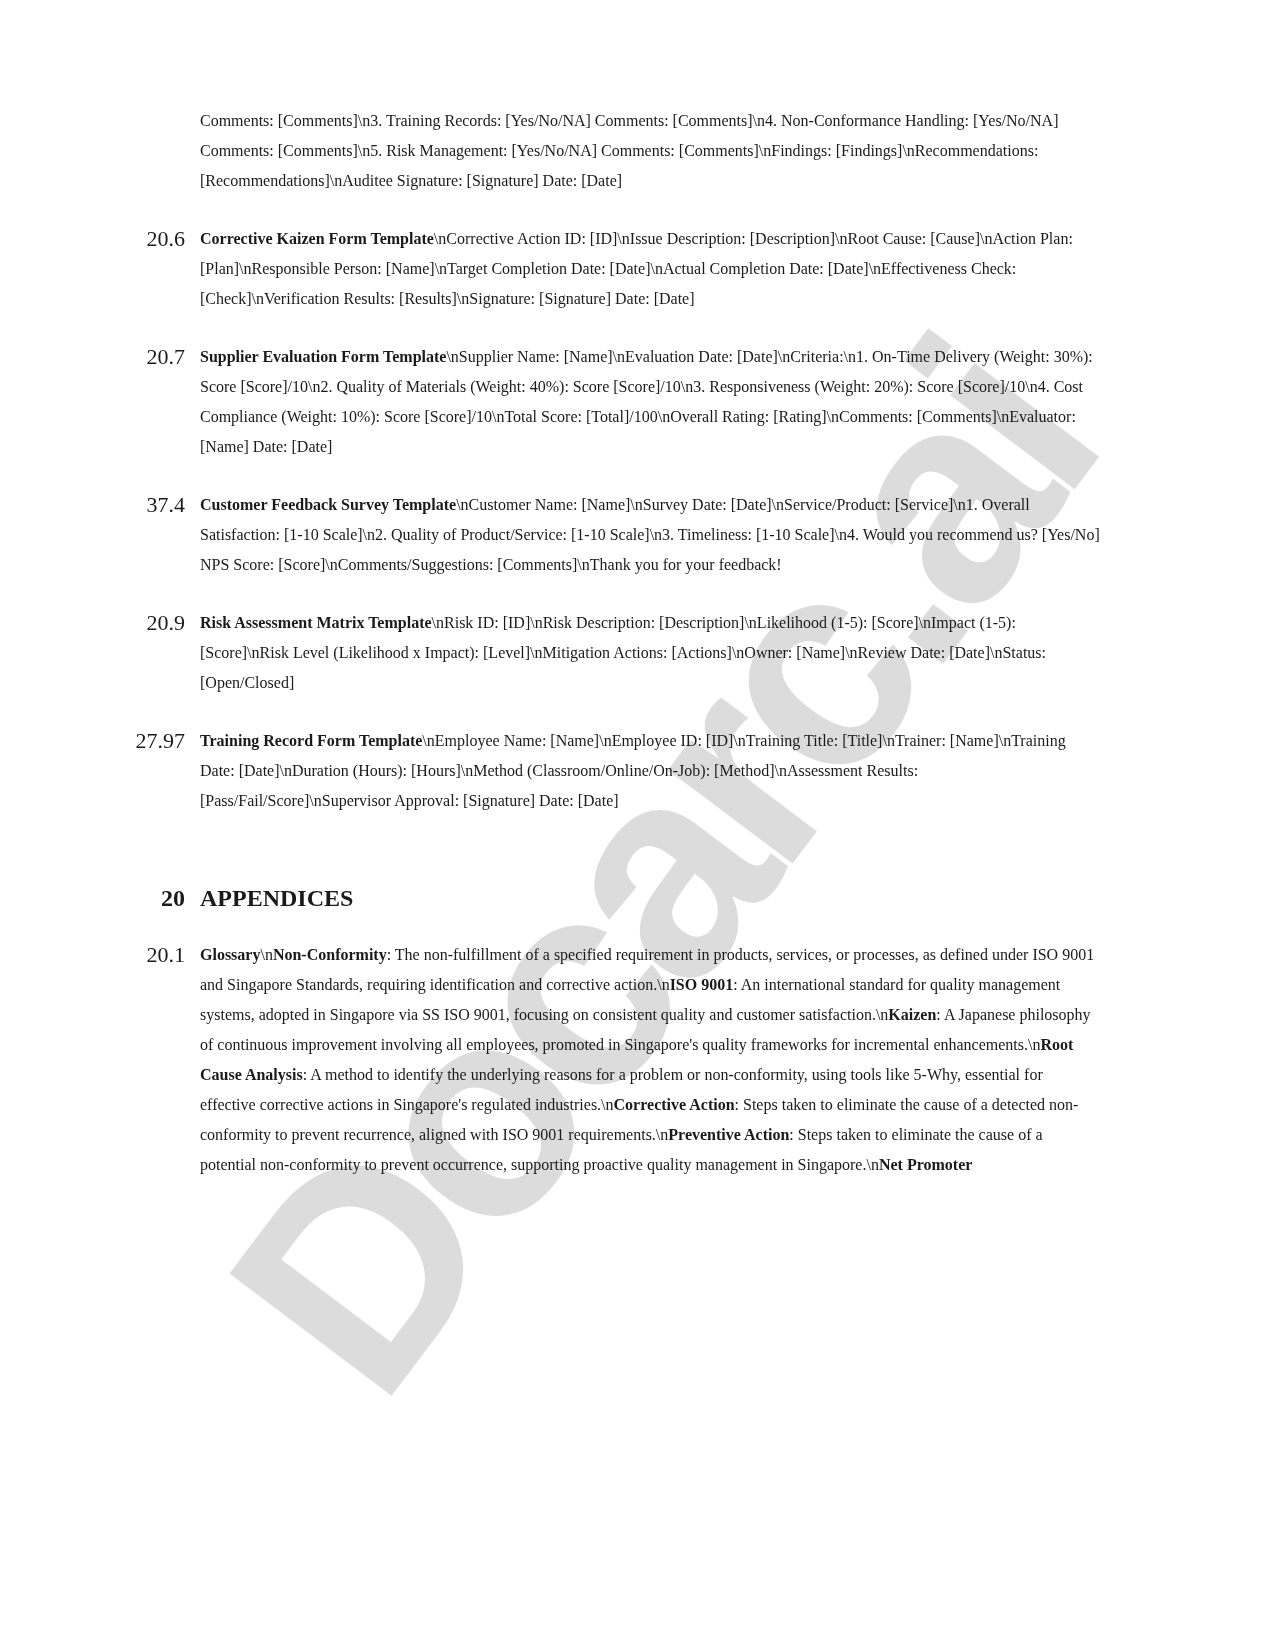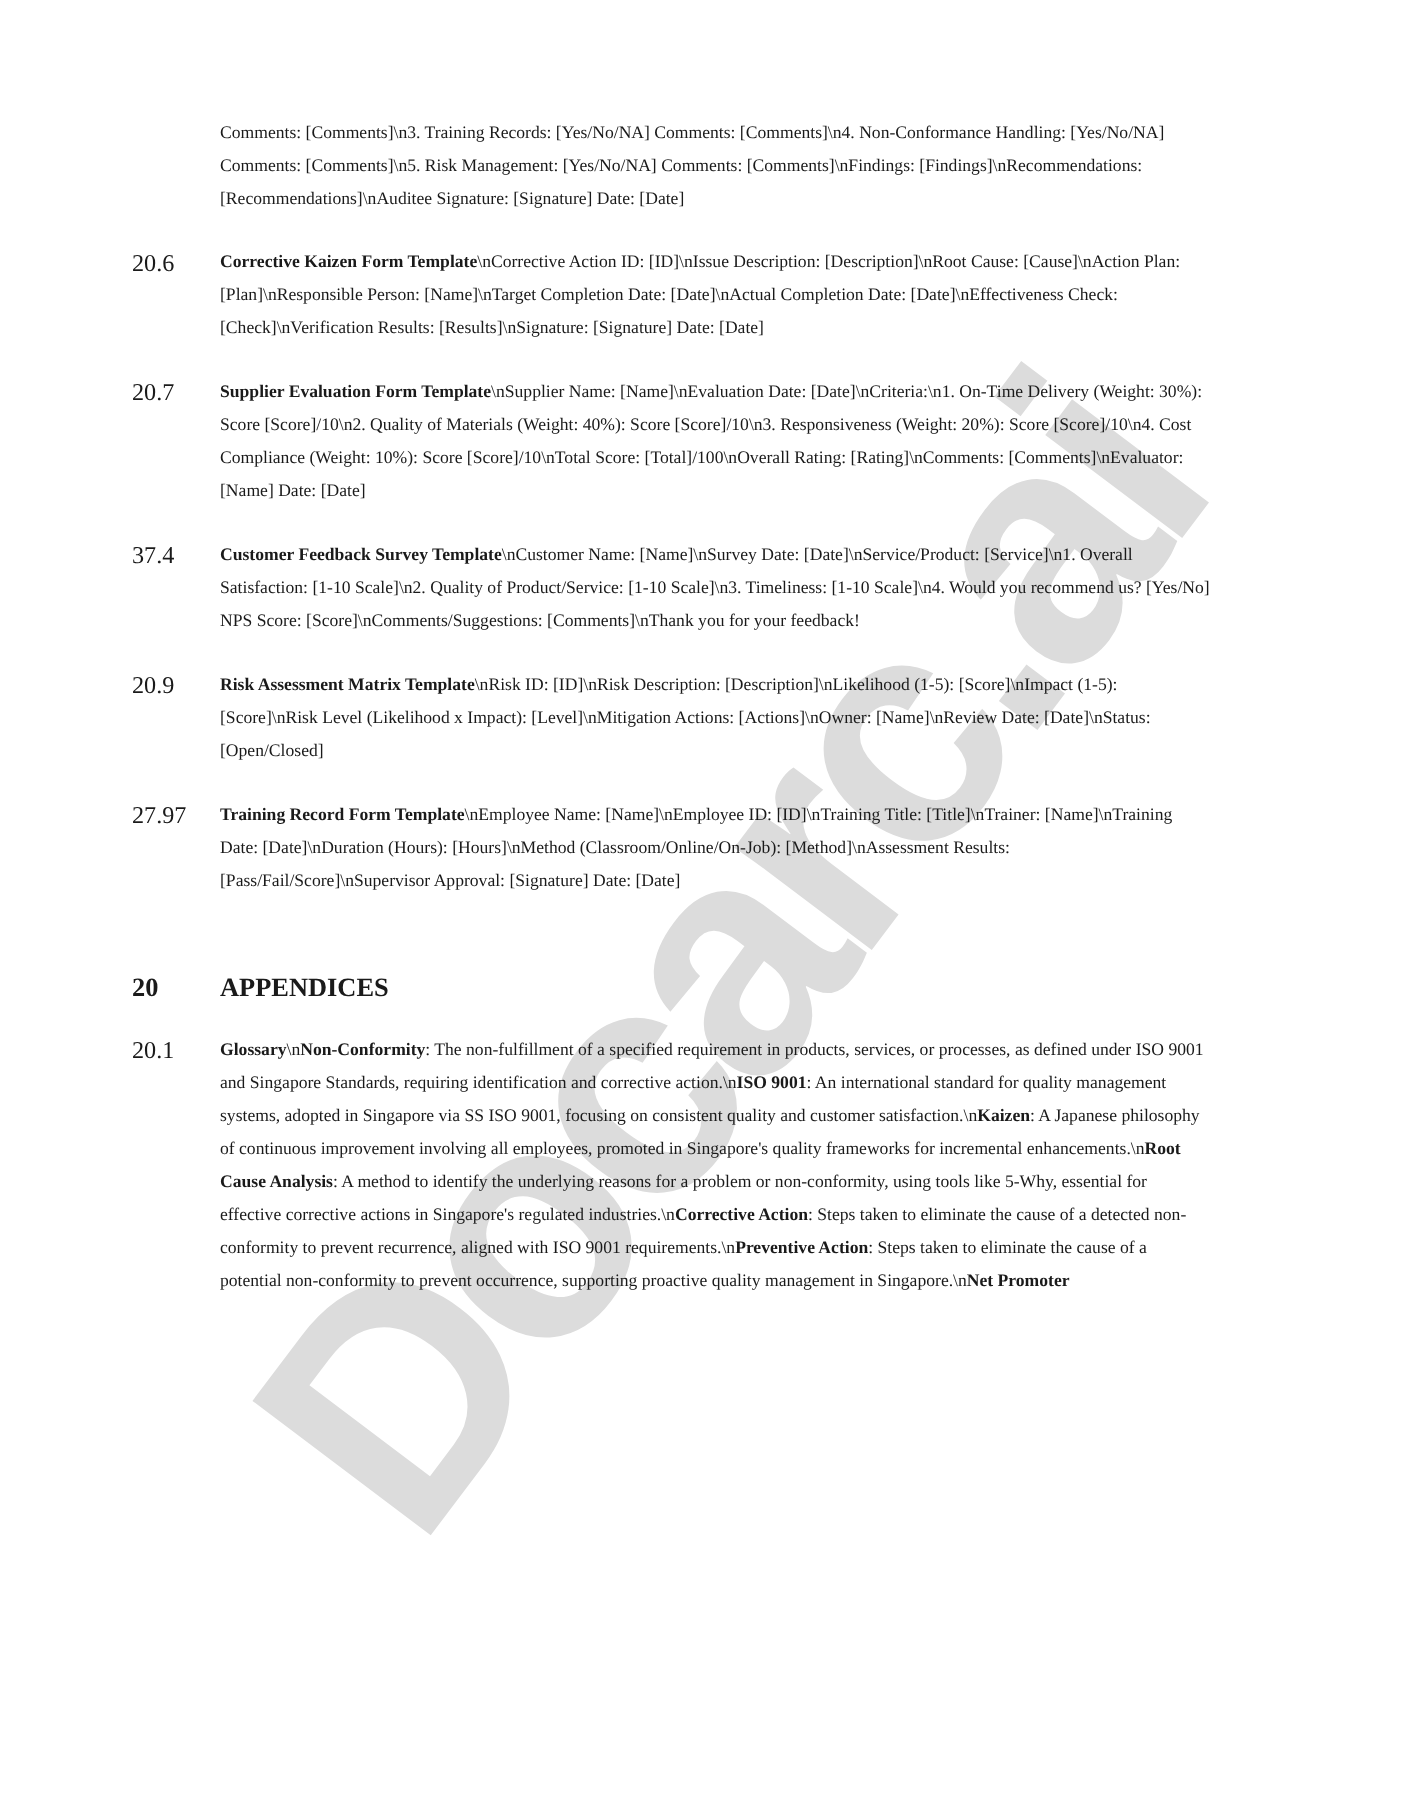--- a/index.html
+++ b/index.html
@@ -28,21 +28,21 @@
   .content {
     position: absolute;
     left: 120px;
     top: 106px;
     width: 980px;
     z-index: 1;
   }
   .row { display: flex; margin: 0 0 28px 0; }
   .num {
     flex: 0 0 65px;
-    text-align: left;
+    text-align: right;
     font-size: 22px;
     line-height: 30px;
     white-space: nowrap;
   }
   .bodytext {
     margin-left: 15px;
     width: 900px;
     font-size: 16px;
     line-height: 30px;
     text-align: left;

